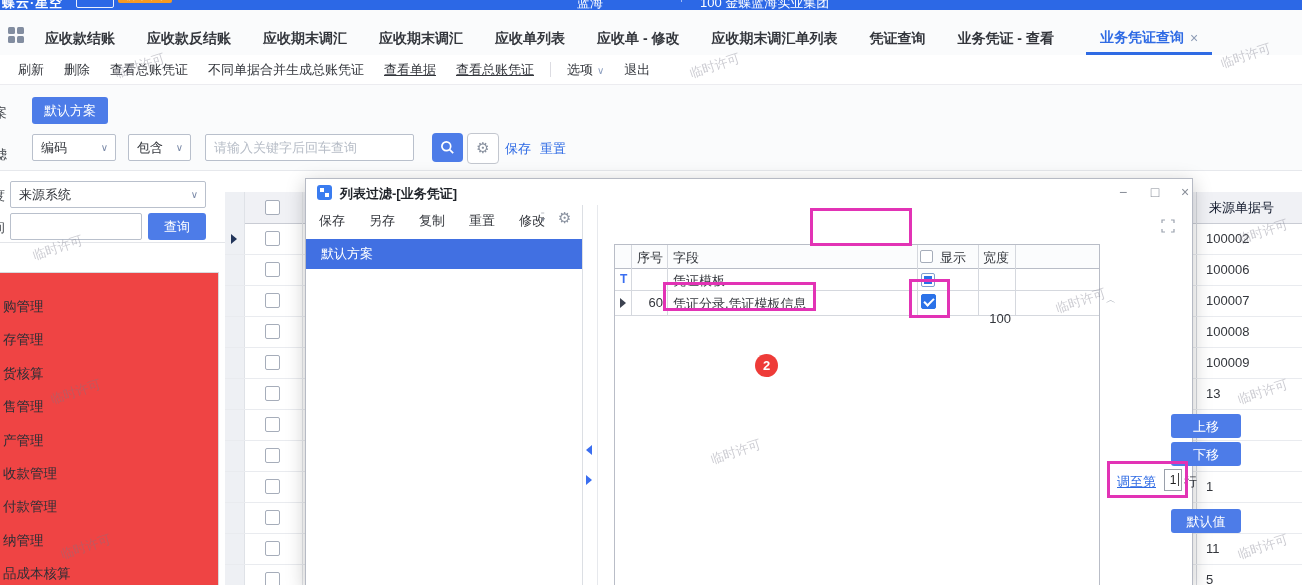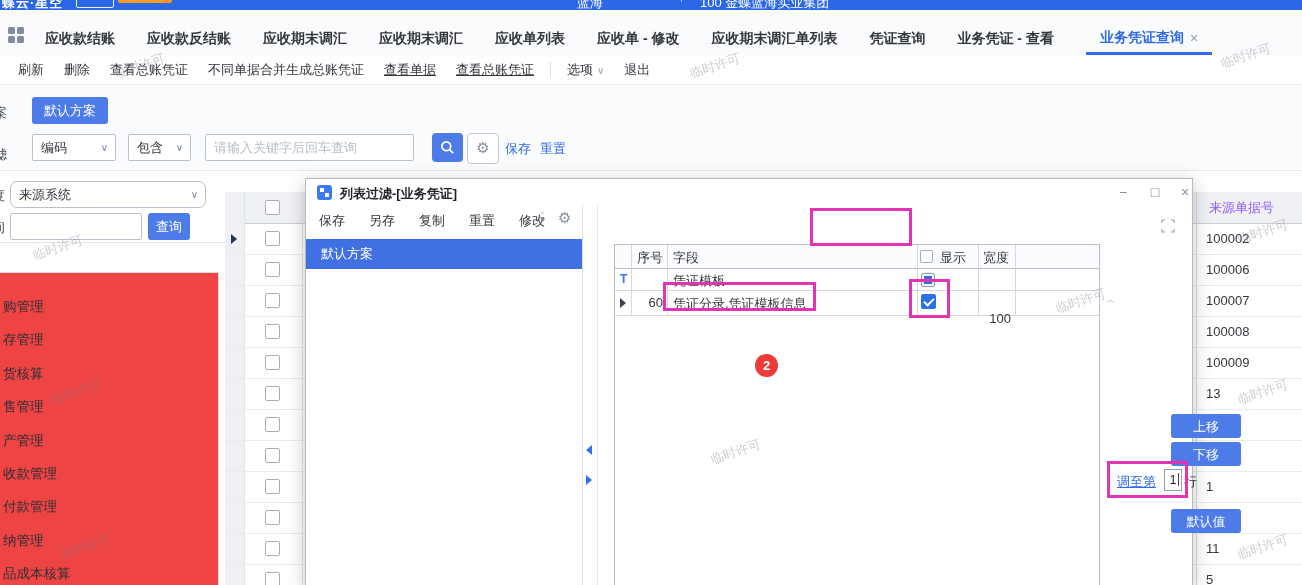--- a/index.html
+++ b/index.html
@@ -41,32 +41,32 @@
        font-size:13px;color:#33363c;line-height:25px;padding-left:8px;box-sizing:border-box;}
   .sel .sarr{position:absolute;right:7px;top:0;color:#7b8aa8;font-size:10px;}
   .inp{position:absolute;height:27px;background:#fff;border:1px solid #b9c0cc;border-radius:2px;
        font-size:13px;box-sizing:border-box;font-family:inherit;padding-left:8px;color:#333;}
   .inp::placeholder{color:#b7bdc7;}
   .sbtn{left:432px;top:48px;width:31px;height:29px;border-radius:4px;display:flex;align-items:center;justify-content:center;}
   .gbtn{left:467px;top:48px;width:30px;height:29px;background:#fff;border:1px solid #c3c7cf;border-radius:4px;
         color:#8a92a0;font-size:15px;line-height:27px;text-align:center;}
   .linkb{position:absolute;top:55px;font-size:13px;color:#2f6be4;}
   
-  .lselect{left:10px;top:181px;width:196px;border-radius:7px;}
+  .lselect{left:10px;top:181px;width:196px;}
   .linp{left:10px;top:213px;width:132px;}
-  .qbtn{left:148px;top:213px;width:42px;height:27px;}
+  .qbtn{left:148px;top:213px;width:58px;height:27px;}
   .ldiv{left:0;top:242px;width:225px;height:1px;background:#e3e5e9;z-index:2;}
   .listpanel{left:0;top:272px;width:218px;height:313px;background:#ef4444;border-top:1px solid #d8dade;border-right:1px solid #d8dade;z-index:2;}
   .sideitem{position:absolute;left:3px;font-size:13.5px;color:#2b2f36;white-space:nowrap;}
   
   .gridlayer{left:0;top:0;width:1302px;height:585px;z-index:1;}
   .ghead{position:absolute;left:225px;top:192px;width:1077px;height:32px;background:#f0f1f5;border-bottom:1px solid #c9ccd4;box-sizing:border-box;}
   .gindcol{position:absolute;left:225px;top:192px;width:19px;height:393px;background:#eef0f4;border-right:1px solid #dfe2e7;}
   .vline{position:absolute;top:192px;height:393px;width:1px;background:#e4e6ea;}
-  .srchead{position:absolute;left:1209px;top:199px;font-size:13px;color:#8b5cf6;}
+  .srchead{position:absolute;left:1209px;top:199px;font-size:13px;color:#0f172a;}
   .cb{width:15px;height:15px;border:1px solid #a6adba;border-radius:2px;background:#fff;box-sizing:border-box;display:inline-block;}
   .cb.checked{background:#2b72e8;border-color:#2b72e8;position:relative;}
   .cb.checked::after{content:"";position:absolute;left:4px;top:1px;width:4px;height:8px;
       border:solid #fff;border-width:0 2px 2px 0;transform:rotate(45deg);}
   .cb.ind{position:relative;border-color:#7f9ecf;width:14px;height:14px;}
   .cb.ind::after{content:"";position:absolute;left:2px;top:2px;width:8px;height:8px;background:#2b72e8;}
   .hdrcb{position:absolute;left:265px;top:200px;}
   .grow{position:absolute;left:225px;width:1077px;height:31px;border-bottom:1px solid #e9ebef;box-sizing:border-box;}
   .rowcb{position:absolute;left:40px;top:7px;}
   .rowval{position:absolute;left:981px;top:7px;font-size:13px;color:#33363c;}

